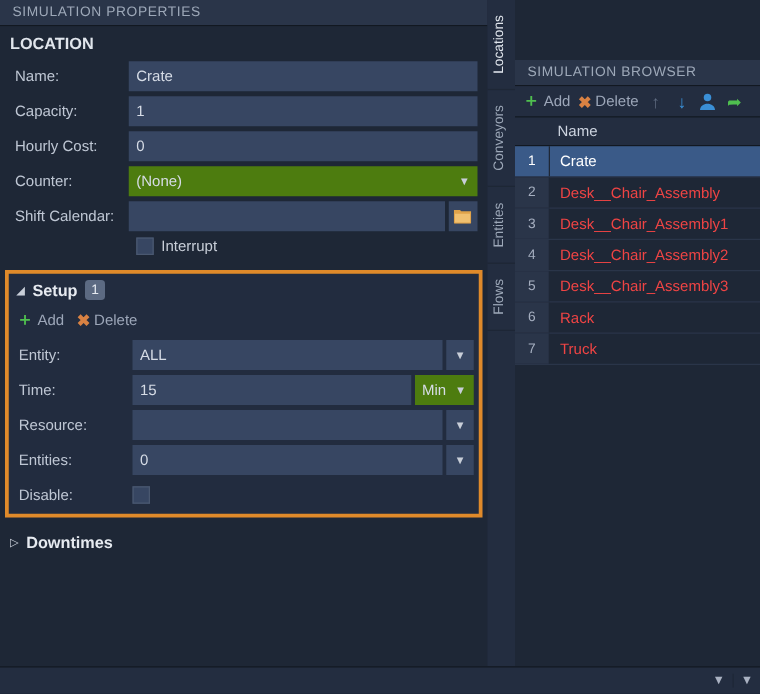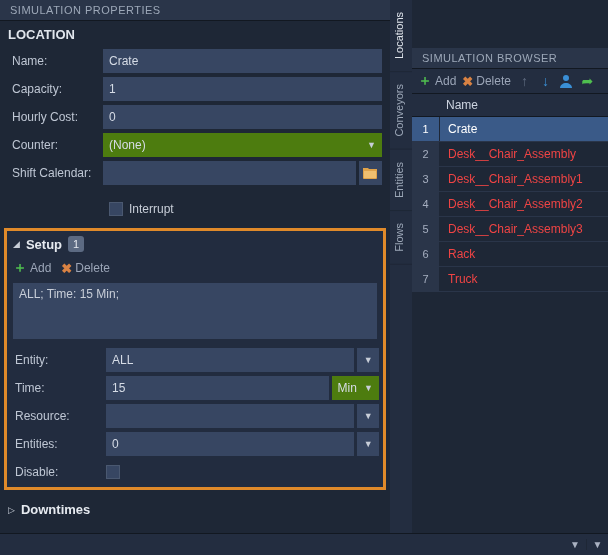--- a/index.html
+++ b/index.html
@@ -12,21 +12,21 @@
 .form-area { padding: 0 4px 4px 4px; }
 .form-row { display: flex; align-items: center; margin: 2px 4px; min-height: 26px; }
 .form-label { width: 95px; color: #bfc7d4; font-size: 12px; padding-left: 4px; }
 .form-field { flex: 1; display: flex; gap: 3px; }
 .input { background: #374662; border: none; color: #d6dce6; padding: 4px 6px; width: 100%; font-size: 12px; height: 24px; }
 .select { background: #4d7c0f; border: none; color: #d6dce6; padding: 4px 6px; width: 100%; font-size: 12px; height: 24px; display: flex; align-items: center; justify-content: space-between; cursor: pointer; }
 .caret { font-size: 9px; color: #c8ced8; }
 .caret-box { width: 24px; height: 24px; background: #374662; display: flex; align-items: center; justify-content: center; cursor: pointer; }
 .folder-btn { width: 26px; height: 24px; background: #374662; display: flex; align-items: center; justify-content: center; cursor: pointer; }
 .checkbox { width: 14px; height: 14px; background: #374662; border: 1px solid #4a5870; display: inline-block; cursor: pointer; }
-.checkbox-row { display: flex; align-items: center; gap: 6px; margin-left: 105px; margin-top: 16px; }
+.checkbox-row { display: flex; align-items: center; gap: 6px; margin-left: 105px; margin-top: 4px; }
 .setup-panel { margin: 8px 4px 4px 4px; border: 3px solid #e08a2a; background: #222c3f; }
 .setup-header { display: flex; align-items: center; gap: 6px; padding: 5px 6px; cursor: pointer; }
 .tri { font-size: 9px; }
 .setup-title { font-weight: bold; color: #e6eaf0; font-size: 13px; }
 .badge { background: #5c6a82; color: #e6eaf0; border-radius: 3px; padding: 0 5px; font-size: 11px; line-height: 16px; }
 .toolbar { display: flex; align-items: center; gap: 10px; padding: 2px 6px 4px; }
 .tool-btn { display: flex; align-items: center; gap: 3px; color: #9ca6b8; cursor: pointer; font-size: 12px; }
 .plus-icon { color: #4fbf4f; font-weight: bold; font-size: 14px; }
 .x-icon { color: #d98243; font-weight: bold; font-size: 13px; }
 .list-area { background: #374662; margin: 2px 6px 8px; height: 56px; padding: 4px 6px; color: #c8ced8; font-size: 12px; }
@@ -119,23 +119,20 @@
     <div class="toolbar">
       <div class="tool-btn">
         <span class="plus-icon">＋</span>
         <span>Add</span>
       </div>
       <div class="tool-btn">
         <span class="x-icon">✖</span>
         <span>Delete</span>
       </div>
     </div>
-    <div class="list-area">
-      <div>ALL; Time: 15 Min;</div>
-    </div>
 
     <div class="form-row">
       <div class="form-label">Entity:</div>
       <div class="form-field">
         <input class="input" value="ALL" style="">
         <div class="caret-box">
               <span class="caret">▼</span>
             </div>
       </div>
     </div>

